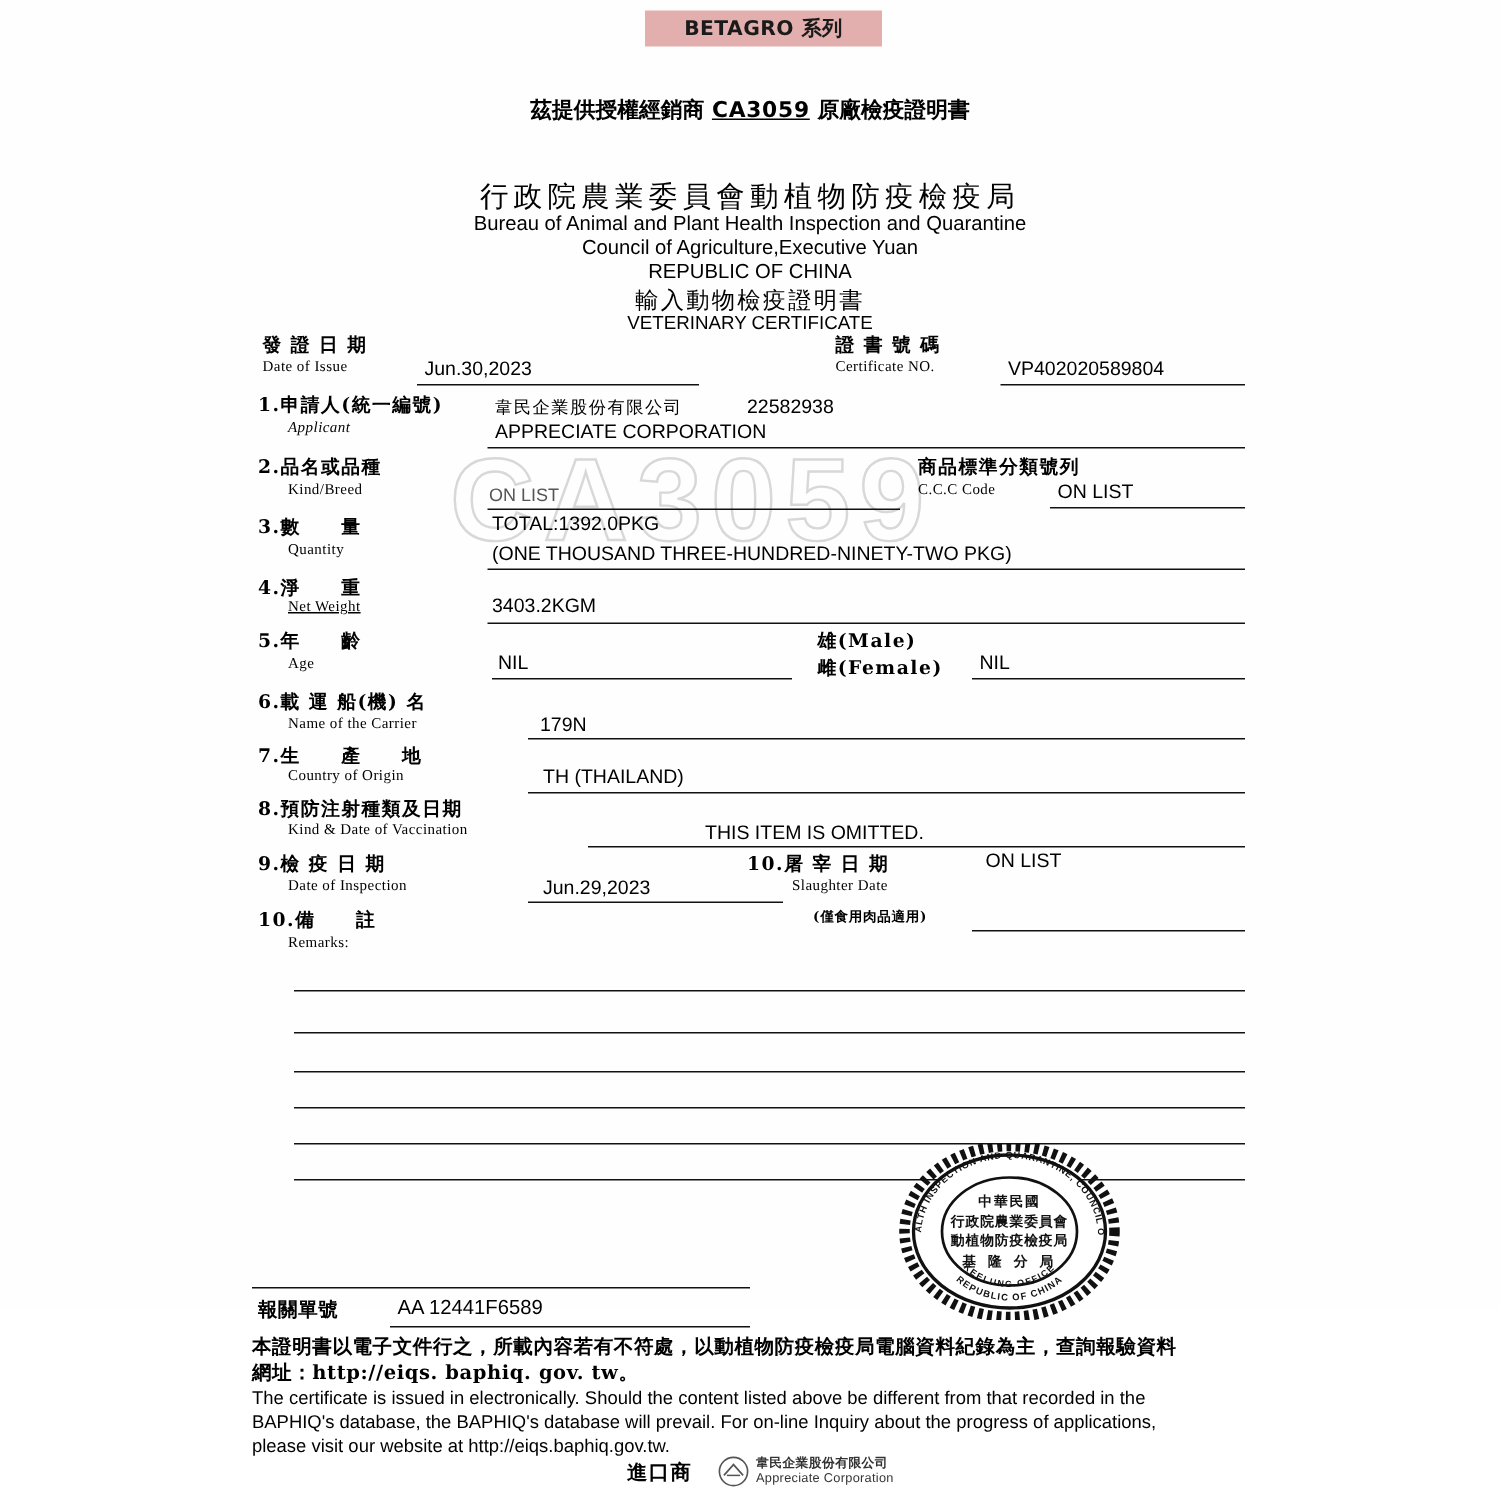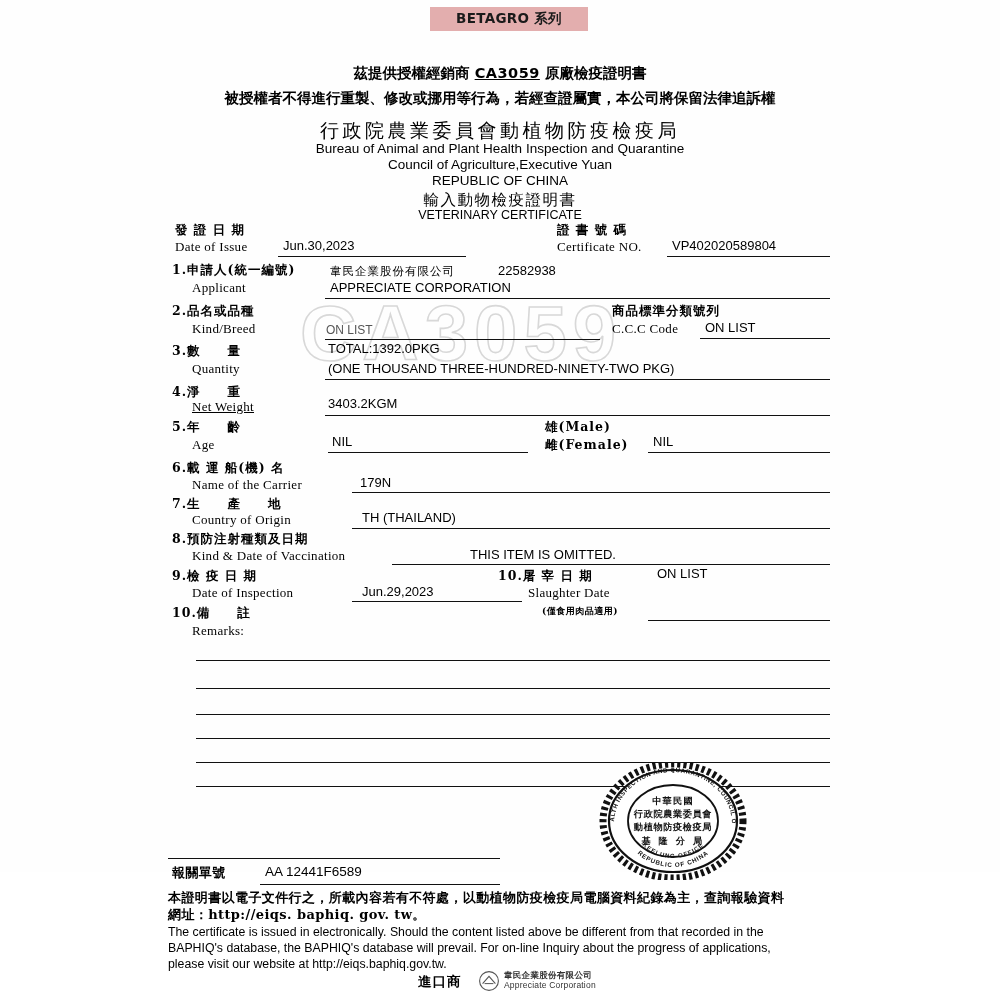--- a/index.html
+++ b/index.html
@@ -78,21 +78,21 @@
     color: transparent;
     -webkit-text-stroke: 1.6px #d8d8d8;
     font-family: "Liberation Sans", sans-serif;
     pointer-events: none;
     user-select: none;
   }
 
   
   .lab-cn { font-size: 12.5px; letter-spacing: 1px; white-space: nowrap;
             font-family:"DejaVu Serif","Liberation Serif",serif; font-weight:700; }
-  .lab-en { font-size: 13px; white-space: nowrap; letter-spacing:.3px; }
+  .lab-en { font-size: 10px; white-space: nowrap; letter-spacing:.3px; }
   .val    { font-size: 13px; white-space: nowrap;
             font-family:"Liberation Sans","DejaVu Sans",sans-serif; }
   .val-cn { font-size: 11.5px; white-space: nowrap; letter-spacing:1px;
             font-family:"DejaVu Serif","Liberation Serif",serif; }
   .tiny-cn{ font-size: 9px; letter-spacing:.5px; white-space:nowrap;
             font-family:"DejaVu Serif","Liberation Serif",serif; font-weight:700; }
 
   
   .foot-cn { font-size: 13px; letter-spacing:.4px; white-space: nowrap;
              font-family:"DejaVu Serif","Liberation Serif",serif; font-weight:700; }
@@ -125,21 +125,20 @@
 
   <div class="abs cn" id="betagro-badge">BETAGRO 系列</div>
 
 
   <div class="abs cn" id="promo-line2">
     <span>茲提供授權經銷商</span>
     <span class="code">CA3059</span>
     <span>原廠檢疫證明書</span>
   </div>
 
-  <div class="abs cn" id="promo-line3">被授權者不得進行重製、修改或挪用等行為，若經查證屬實，本公司將保留法律追訴權</div>
 
   <div class="abs" id="org-cn">行政院農業委員會動植物防疫檢疫局</div>
   <div class="abs sans" id="org-en1">Bureau of Animal and Plant Health Inspection and Quarantine</div>
   <div class="abs sans" id="org-en2">Council of Agriculture,Executive Yuan</div>
   <div class="abs sans" id="org-en3">REPUBLIC OF CHINA</div>
   <div class="abs" id="doc-cn">輸入動物檢疫證明書</div>
   <div class="abs sans" id="doc-en">VETERINARY CERTIFICATE</div>
 
   <div class="abs" id="watermark">CA3059</div>
 
@@ -149,21 +148,21 @@
   <div class="rule" style="left:278px; top:256px; width:188px;"></div>
 
   <div class="abs lab-cn" style="left:557px; top:222px;">證 書 號 碼</div>
   <div class="abs lab-en" style="left:557px; top:239px;">Certificate NO.</div>
   <div class="abs val" style="left:672px; top:238px;">VP402020589804</div>
   <div class="rule" style="left:667px; top:256px; width:163px;"></div>
 
   <div class="abs lab-cn" style="left:172px; top:262px;">
     <span>1.</span><span>申請人(統一編號)</span>
   </div>
-  <div class="abs lab-en" style="left:192px; top:280px;">Applicant</div>
+  <div class="abs lab-en" style="left:192px; top:280px;font-style:italic;">Applicant</div>
   <div class="abs val-cn" style="left:330px; top:264px;">韋民企業股份有限公司</div>
   <div class="abs val" style="left:498px; top:263px;">22582938</div>
   <div class="abs val" style="left:330px; top:280px;">APPRECIATE CORPORATION</div>
   <div class="rule" style="left:325px; top:298px; width:505px;"></div>
 
   <div class="abs lab-cn" style="left:172px; top:303px;">
     <span>2.</span><span>品名或品種</span>
   </div>
   <div class="abs lab-en" style="left:192px; top:321px;">Kind/Breed</div>
   <div class="abs val" style="left:326px; top:323px; font-size:12px; color:#555;">ON LIST</div>

